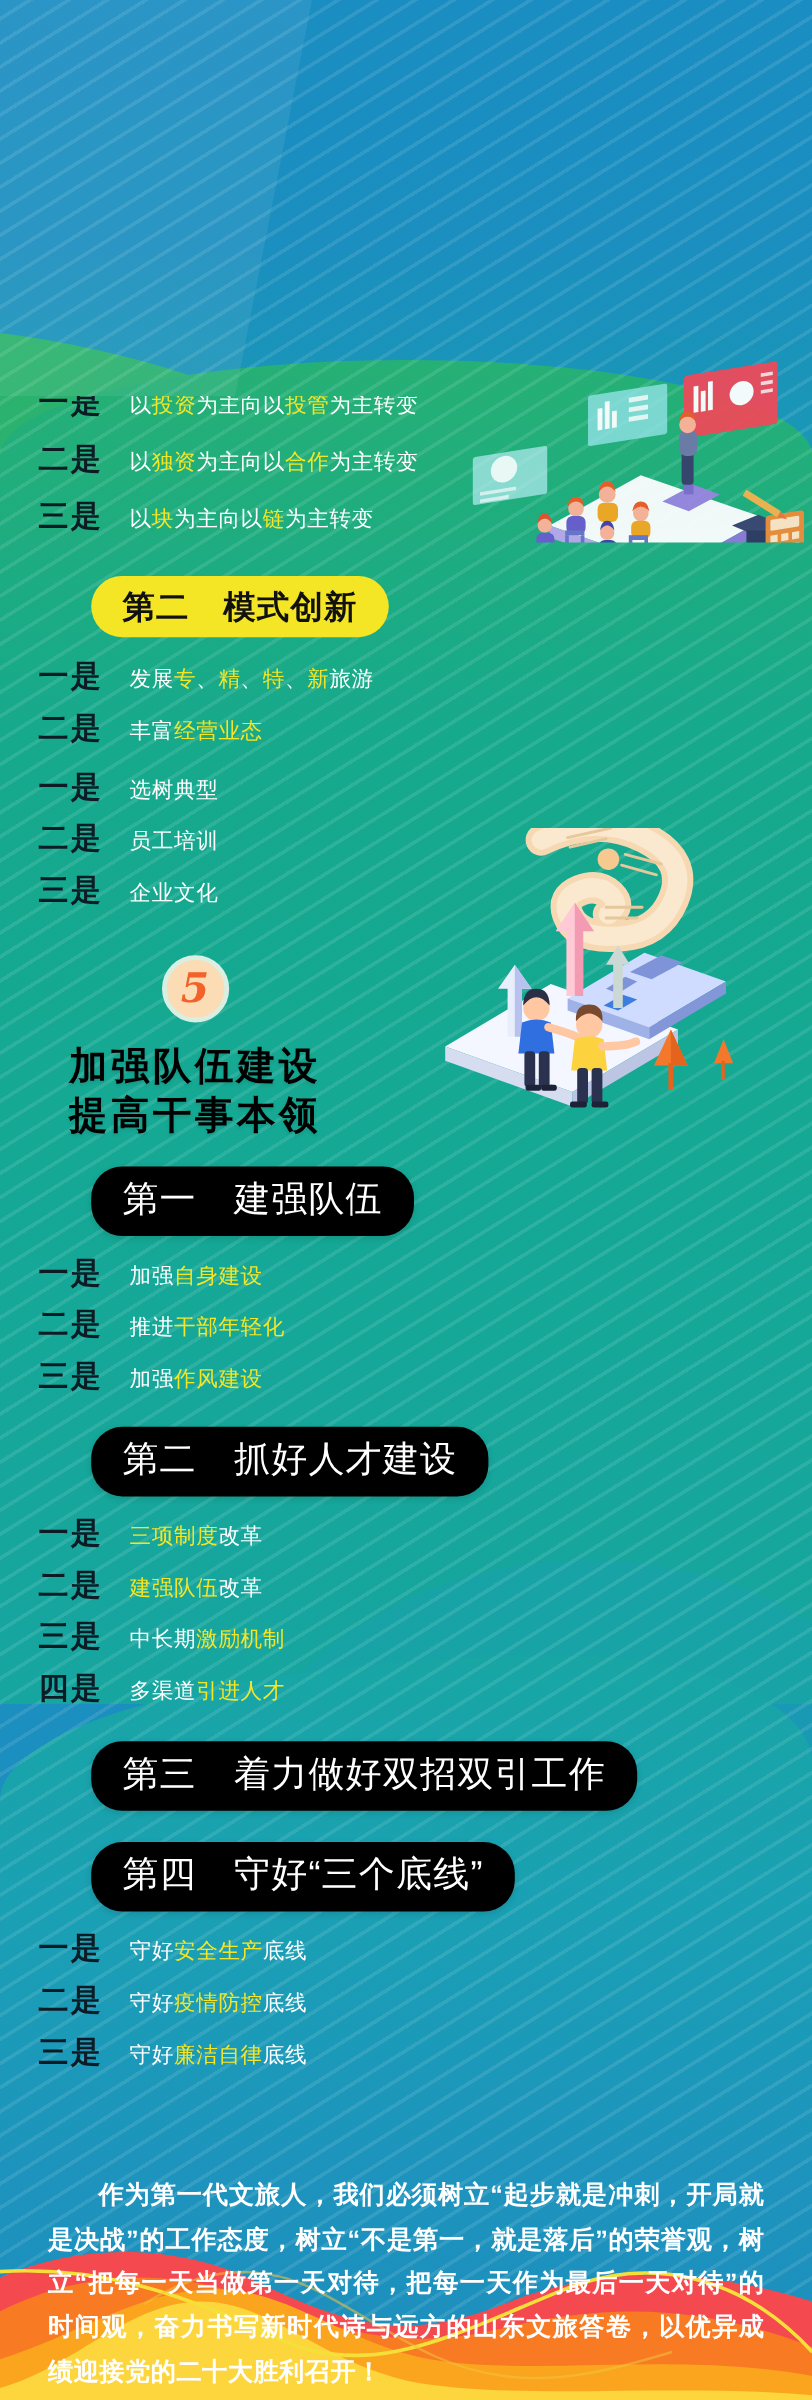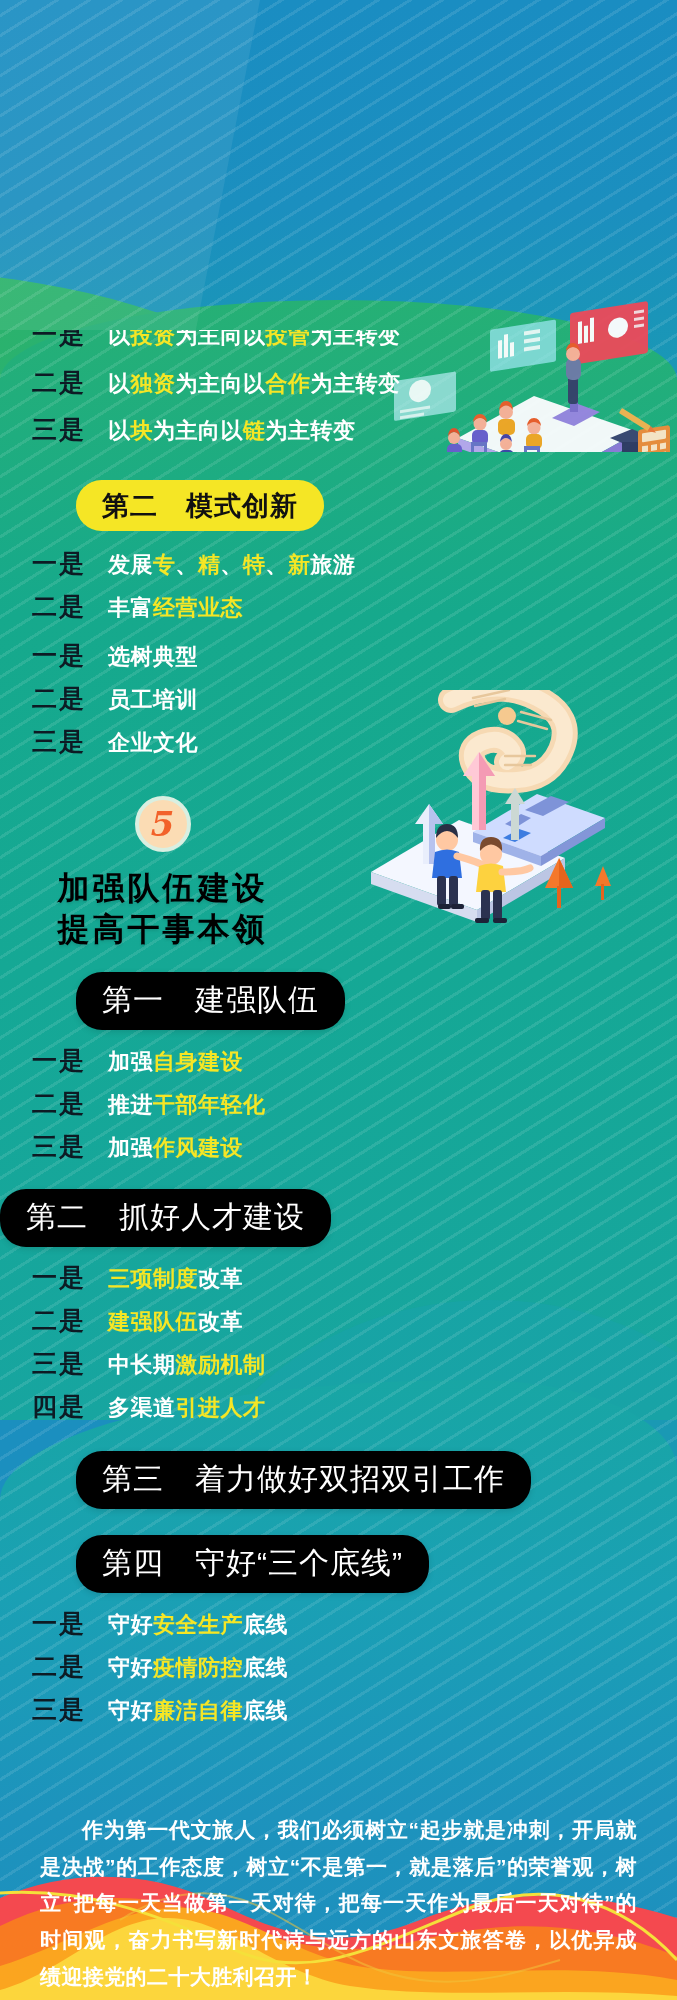--- a/index.html
+++ b/index.html
@@ -74,21 +74,21 @@
   }
 
   
   .item-row { display:flex; align-items:baseline; margin:10px 0 0 0; }
   .item-no {
     color:#0d1b24; font-size:25px; font-weight:700;
     width:86px; text-align:right; flex:0 0 86px;
     letter-spacing:2px;
   }
   .item-text {
-    margin-left:22px; font-size:22px; font-weight:bold;
+    margin-left:22px; font-size:18px; font-weight:normal;
     color:#ffffff; letter-spacing:.5px; white-space:nowrap;
   }
   .hl { color:#f5e625; }
 
   
   .badge-circle {
     width:56px; height:56px; border-radius:50%;
     background:#fbdcb4; border:4px solid #d9efe1;
     display:flex; align-items:center; justify-content:center;
     margin:0 auto;
@@ -392,21 +392,21 @@
             <span class="item-no">二是</span>
             <span class="item-text"><span>推进</span><span class="hl">干部年轻化</span></span>
           </div>
           <div class="item-row">
             <span class="item-no">三是</span>
             <span class="item-text"><span>加强</span><span class="hl">作风建设</span></span>
           </div>
         </div>
       </div>
       <div style="margin-top: 26px;">
-        <div style=""><span class="pill pill-blue">第二　抓好人才建设</span></div>
+        <div style="padding-left: 76px;"><span class="pill pill-blue">第二　抓好人才建设</span></div>
         <div style="margin-top: 14px;">
           <div class="item-row">
             <span class="item-no">一是</span>
             <span class="item-text"><span class="hl">三项制度</span><span>改革</span></span>
           </div>
           <div class="item-row">
             <span class="item-no">二是</span>
             <span class="item-text"><span class="hl">建强队伍</span><span>改革</span></span>
           </div>
           <div class="item-row">

